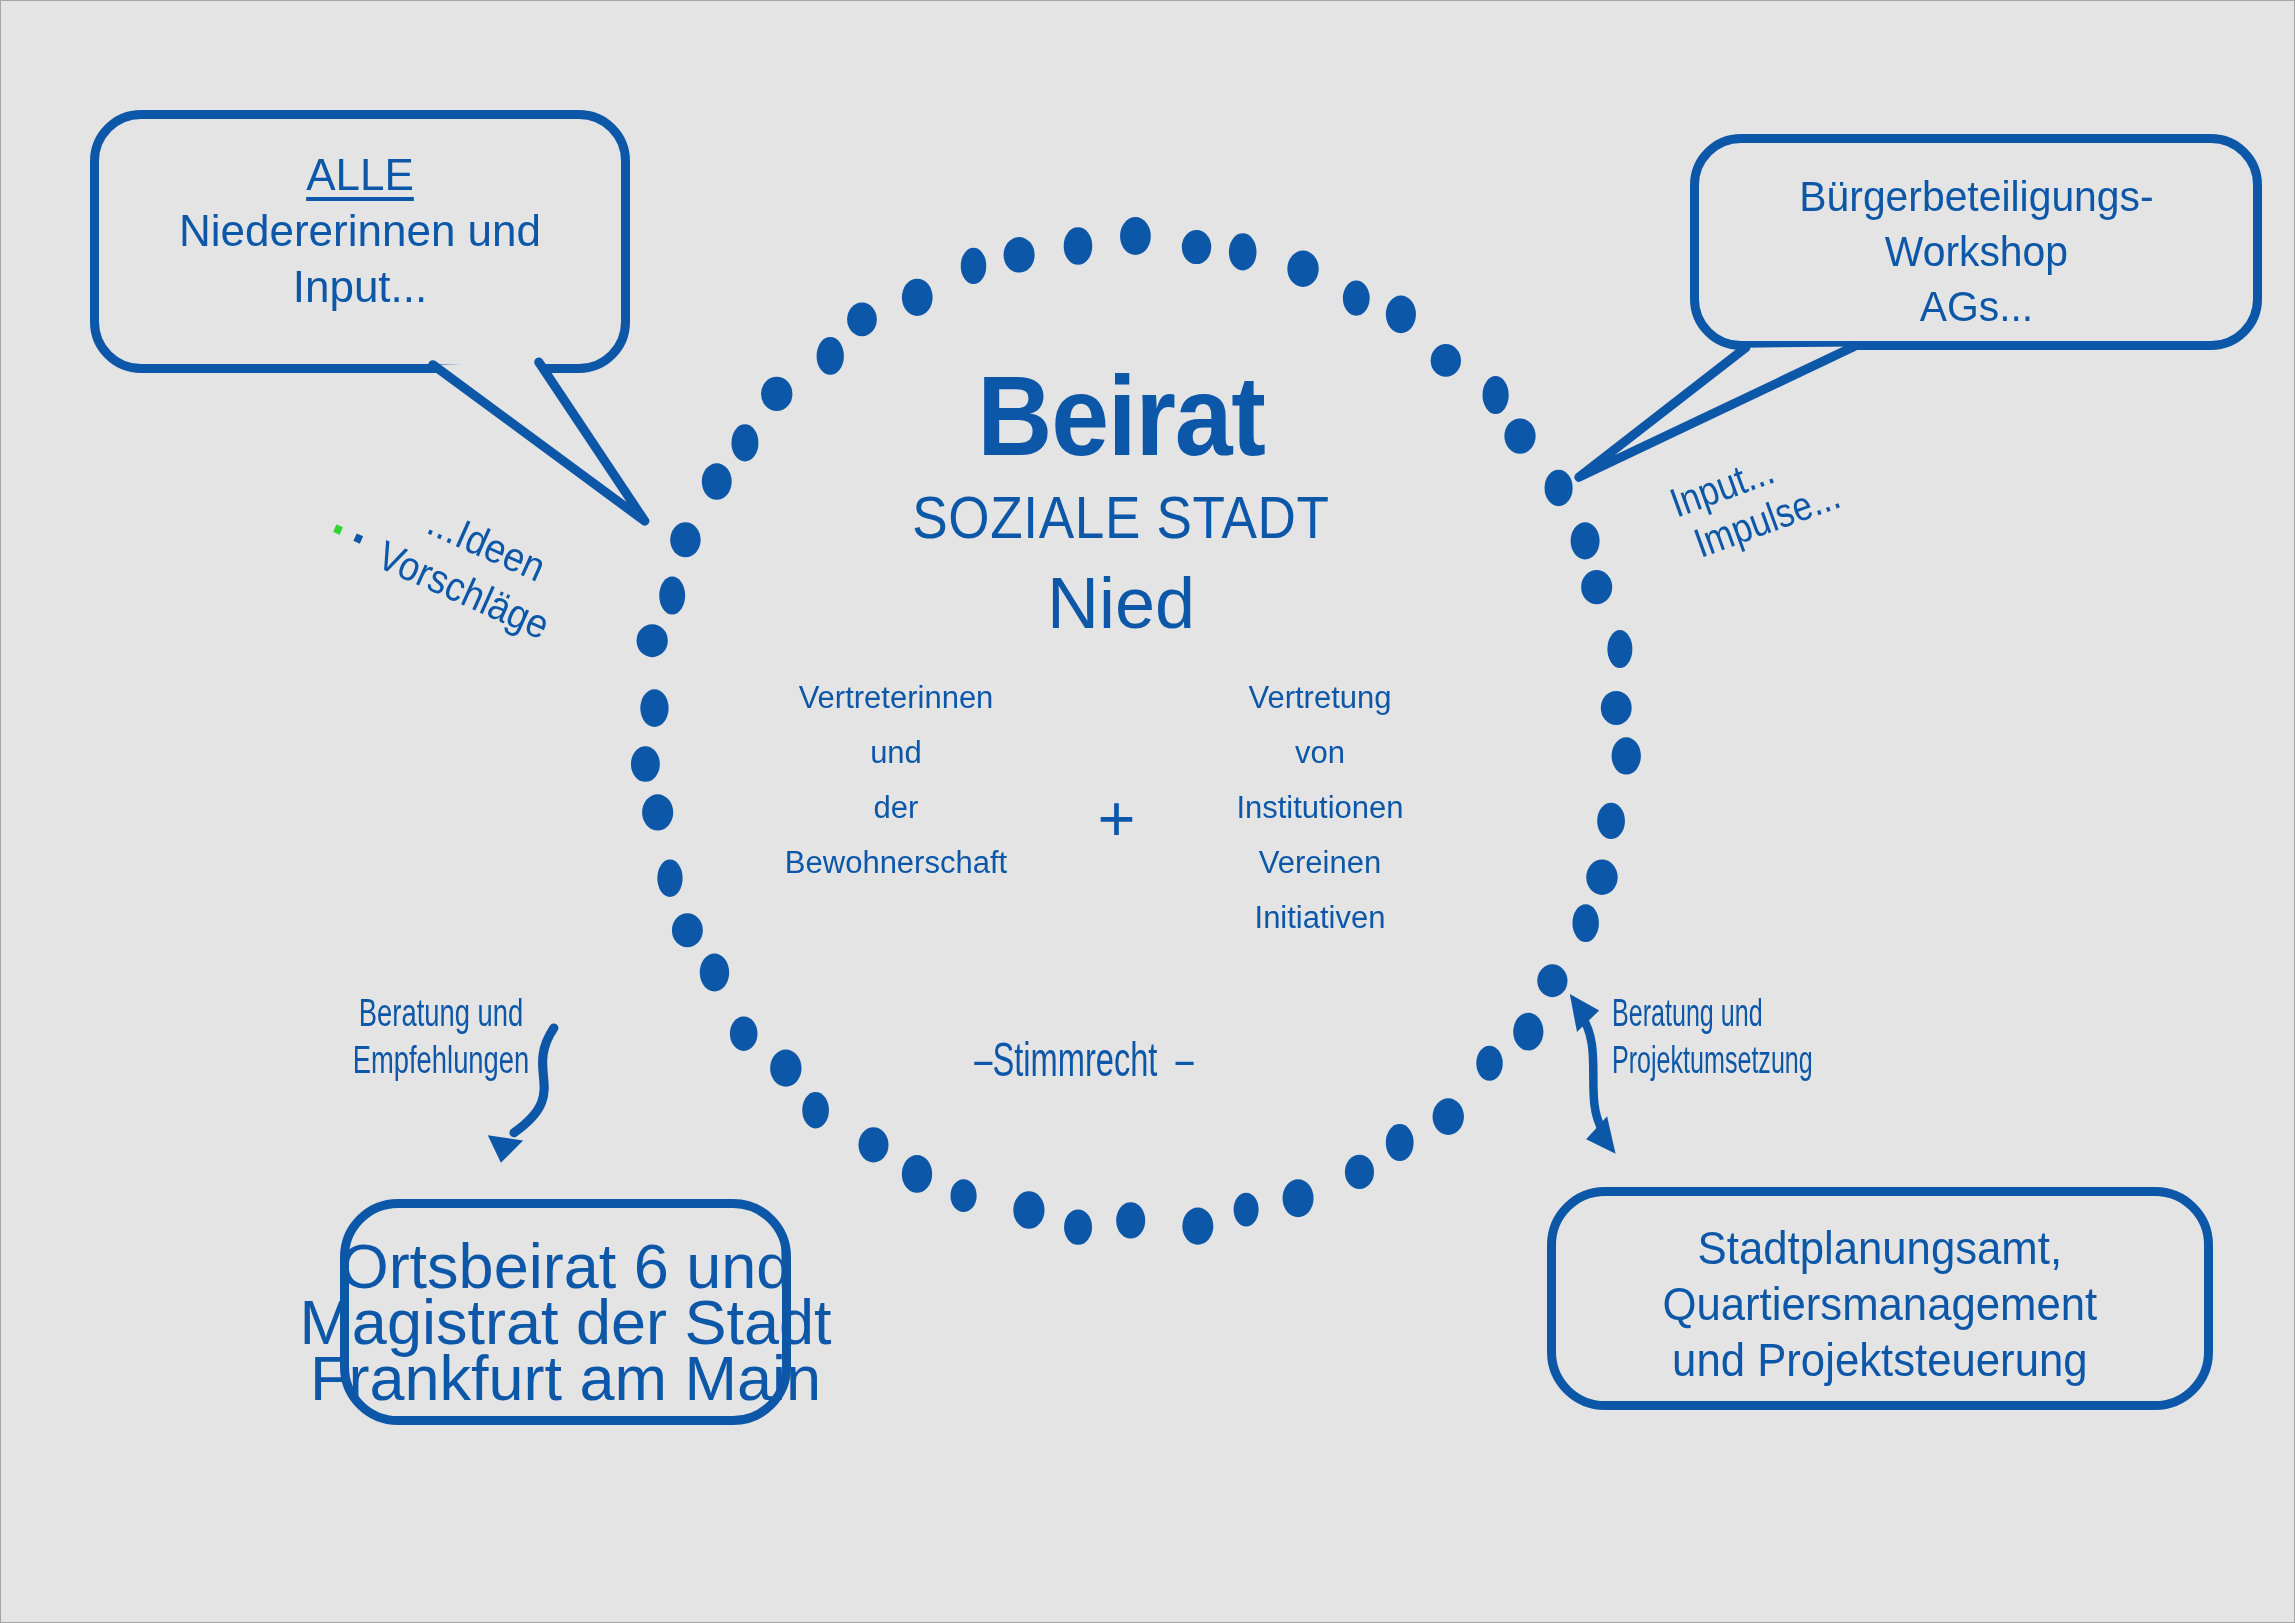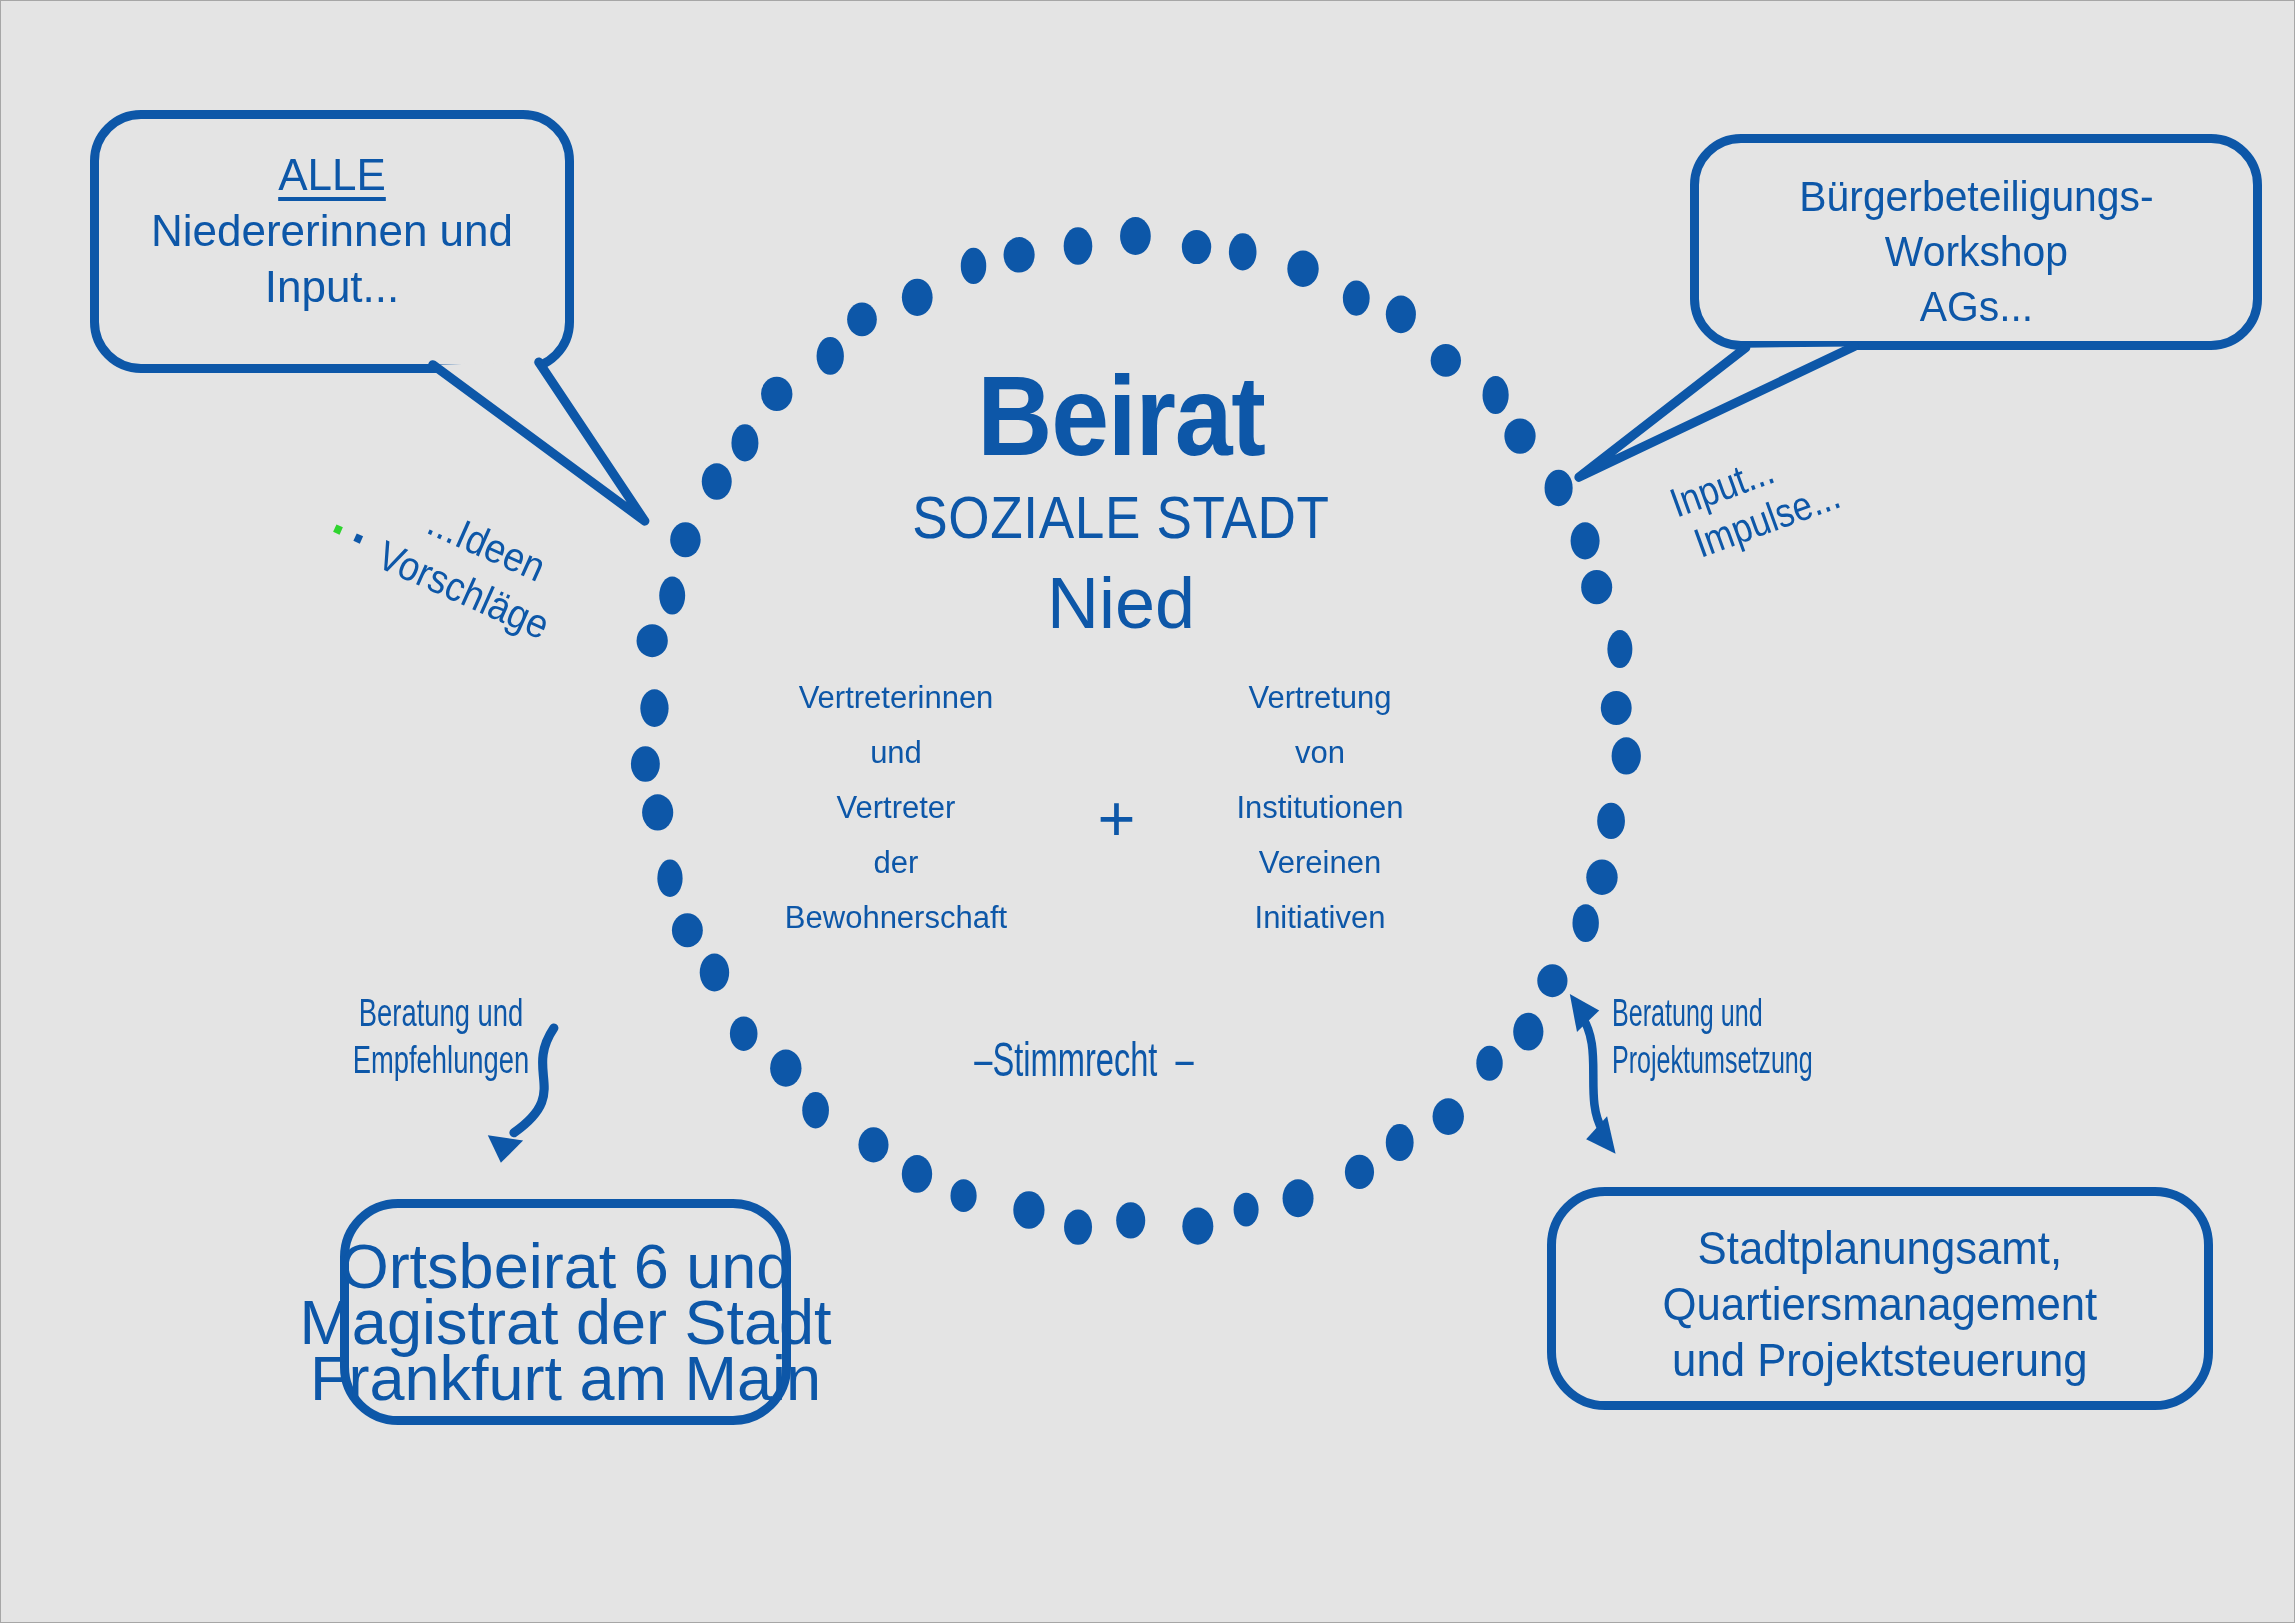--- a/index.html
+++ b/index.html
@@ -11,21 +11,21 @@
   }
   .abs{position:absolute;}
   svg.art{position:absolute; left:0; top:0; z-index:3; pointer-events:none;}
   .bubble{
     position:absolute; z-index:2; box-sizing:border-box;
     border:9.2px solid #0d57a8; background:transparent;
     display:flex; flex-direction:column; align-items:center;
     text-align:center; z-index:2;
   }
   .bubble .line{white-space:nowrap;}
-  .tl-bubble{left:89px; top:109px; width:484px; height:263px; border-radius:51px;
+  .tl-bubble{left:89px; top:109px; width:540px; height:263px; border-radius:51px;
              padding-top:27.5px; font-size:44px; line-height:56px;}
   .tr-bubble{left:1689px; top:133px; width:572px; height:216px; border-radius:51px;
              padding-top:26px; font-size:43px; line-height:55px;}
   .tr-bubble .inner{transform:scaleX(0.95); transform-origin:50% 0;}
   .bl-bubble{left:339px; top:1198px; width:451px; height:226px; border-radius:58px;
              padding-top:30px; font-size:63px; line-height:56px;}
   .br-bubble{left:1546px; top:1186px; width:666px; height:223px; border-radius:58px;
              padding-top:23.6px; font-size:46px; line-height:56px;}
   .br-bubble .inner{transform:scaleX(0.95); transform-origin:50% 0;}
   .underline-line{text-decoration:underline; text-decoration-thickness:3.9px; text-underline-offset:6.5px;}
@@ -167,21 +167,20 @@
 
   <div class="abs title-block">
     <div class="title-main">Beirat</div>
     <div class="title-sub">SOZIALE STADT</div>
     <div class="title-place">Nied</div>
   </div>
 
   <div class="col left-col">
     <div class="line">Vertreterinnen</div>
     <div class="line">und</div>
-    <div class="line">Vertreter</div>
     <div class="line">der</div>
     <div class="line">Bewohnerschaft</div>
   </div>
 
   <div class="abs plus">+</div>
 
   <div class="col right-col">
     <div class="line">Vertretung</div>
     <div class="line">von</div>
     <div class="line">Institutionen</div>

